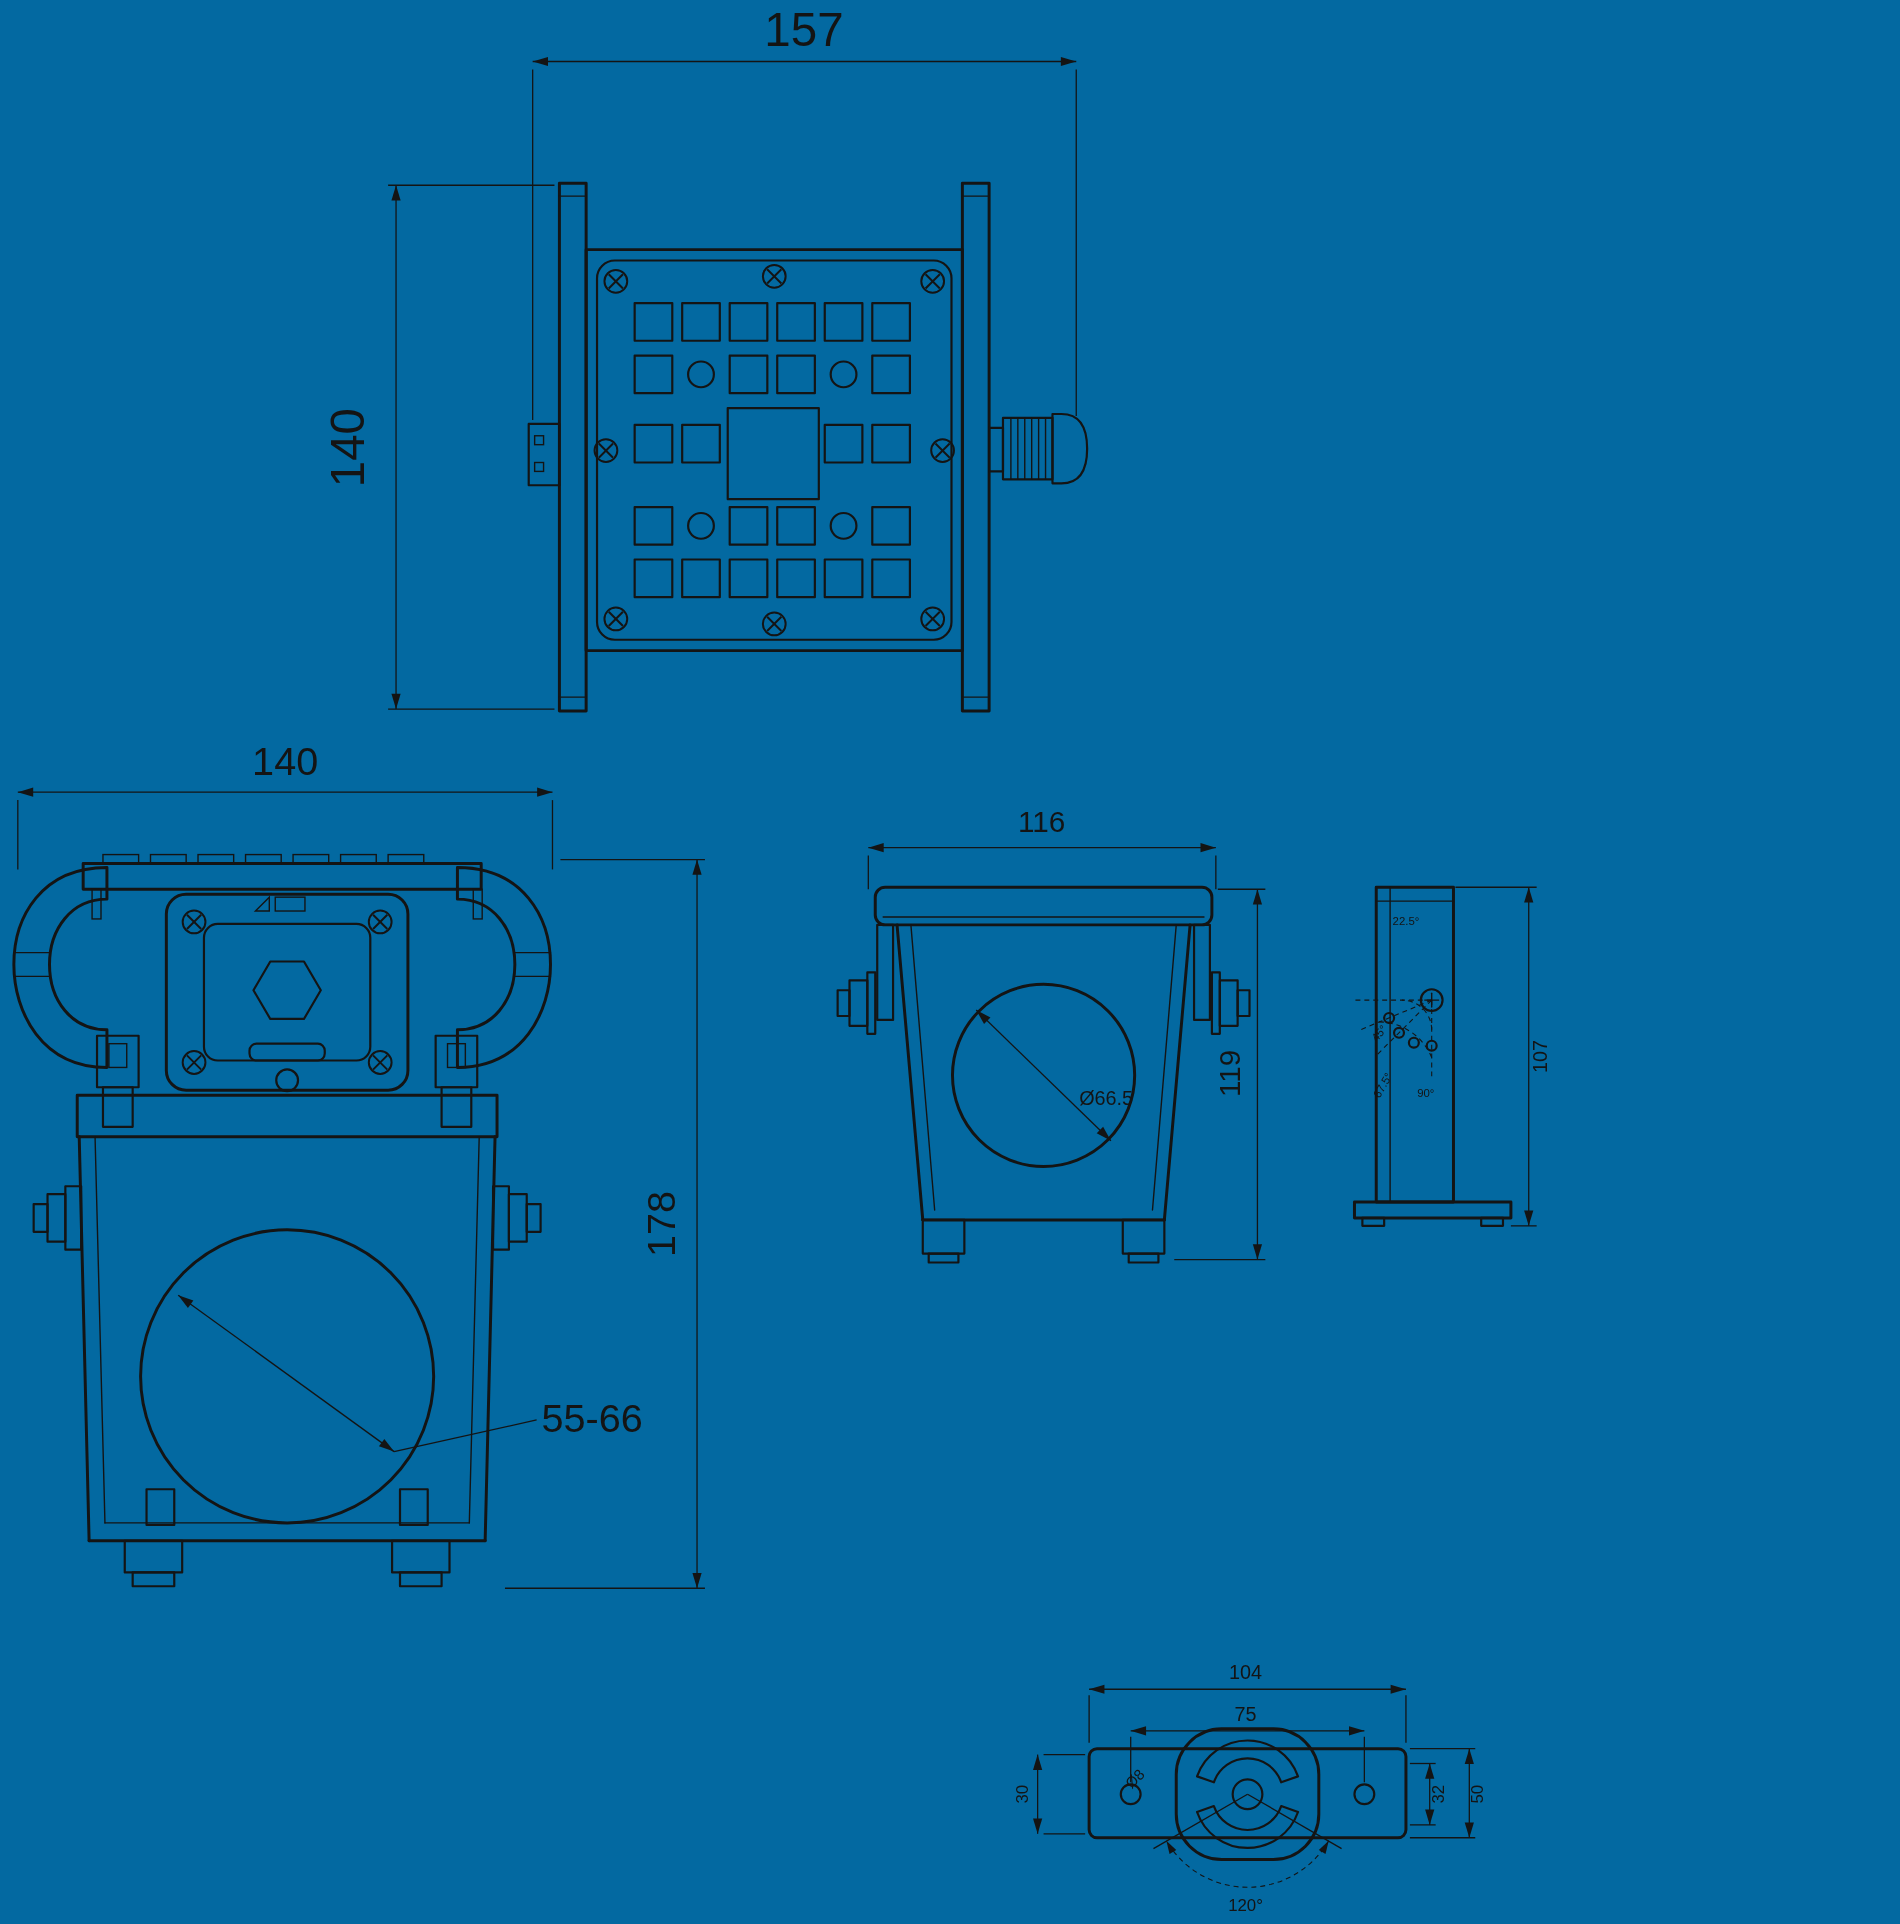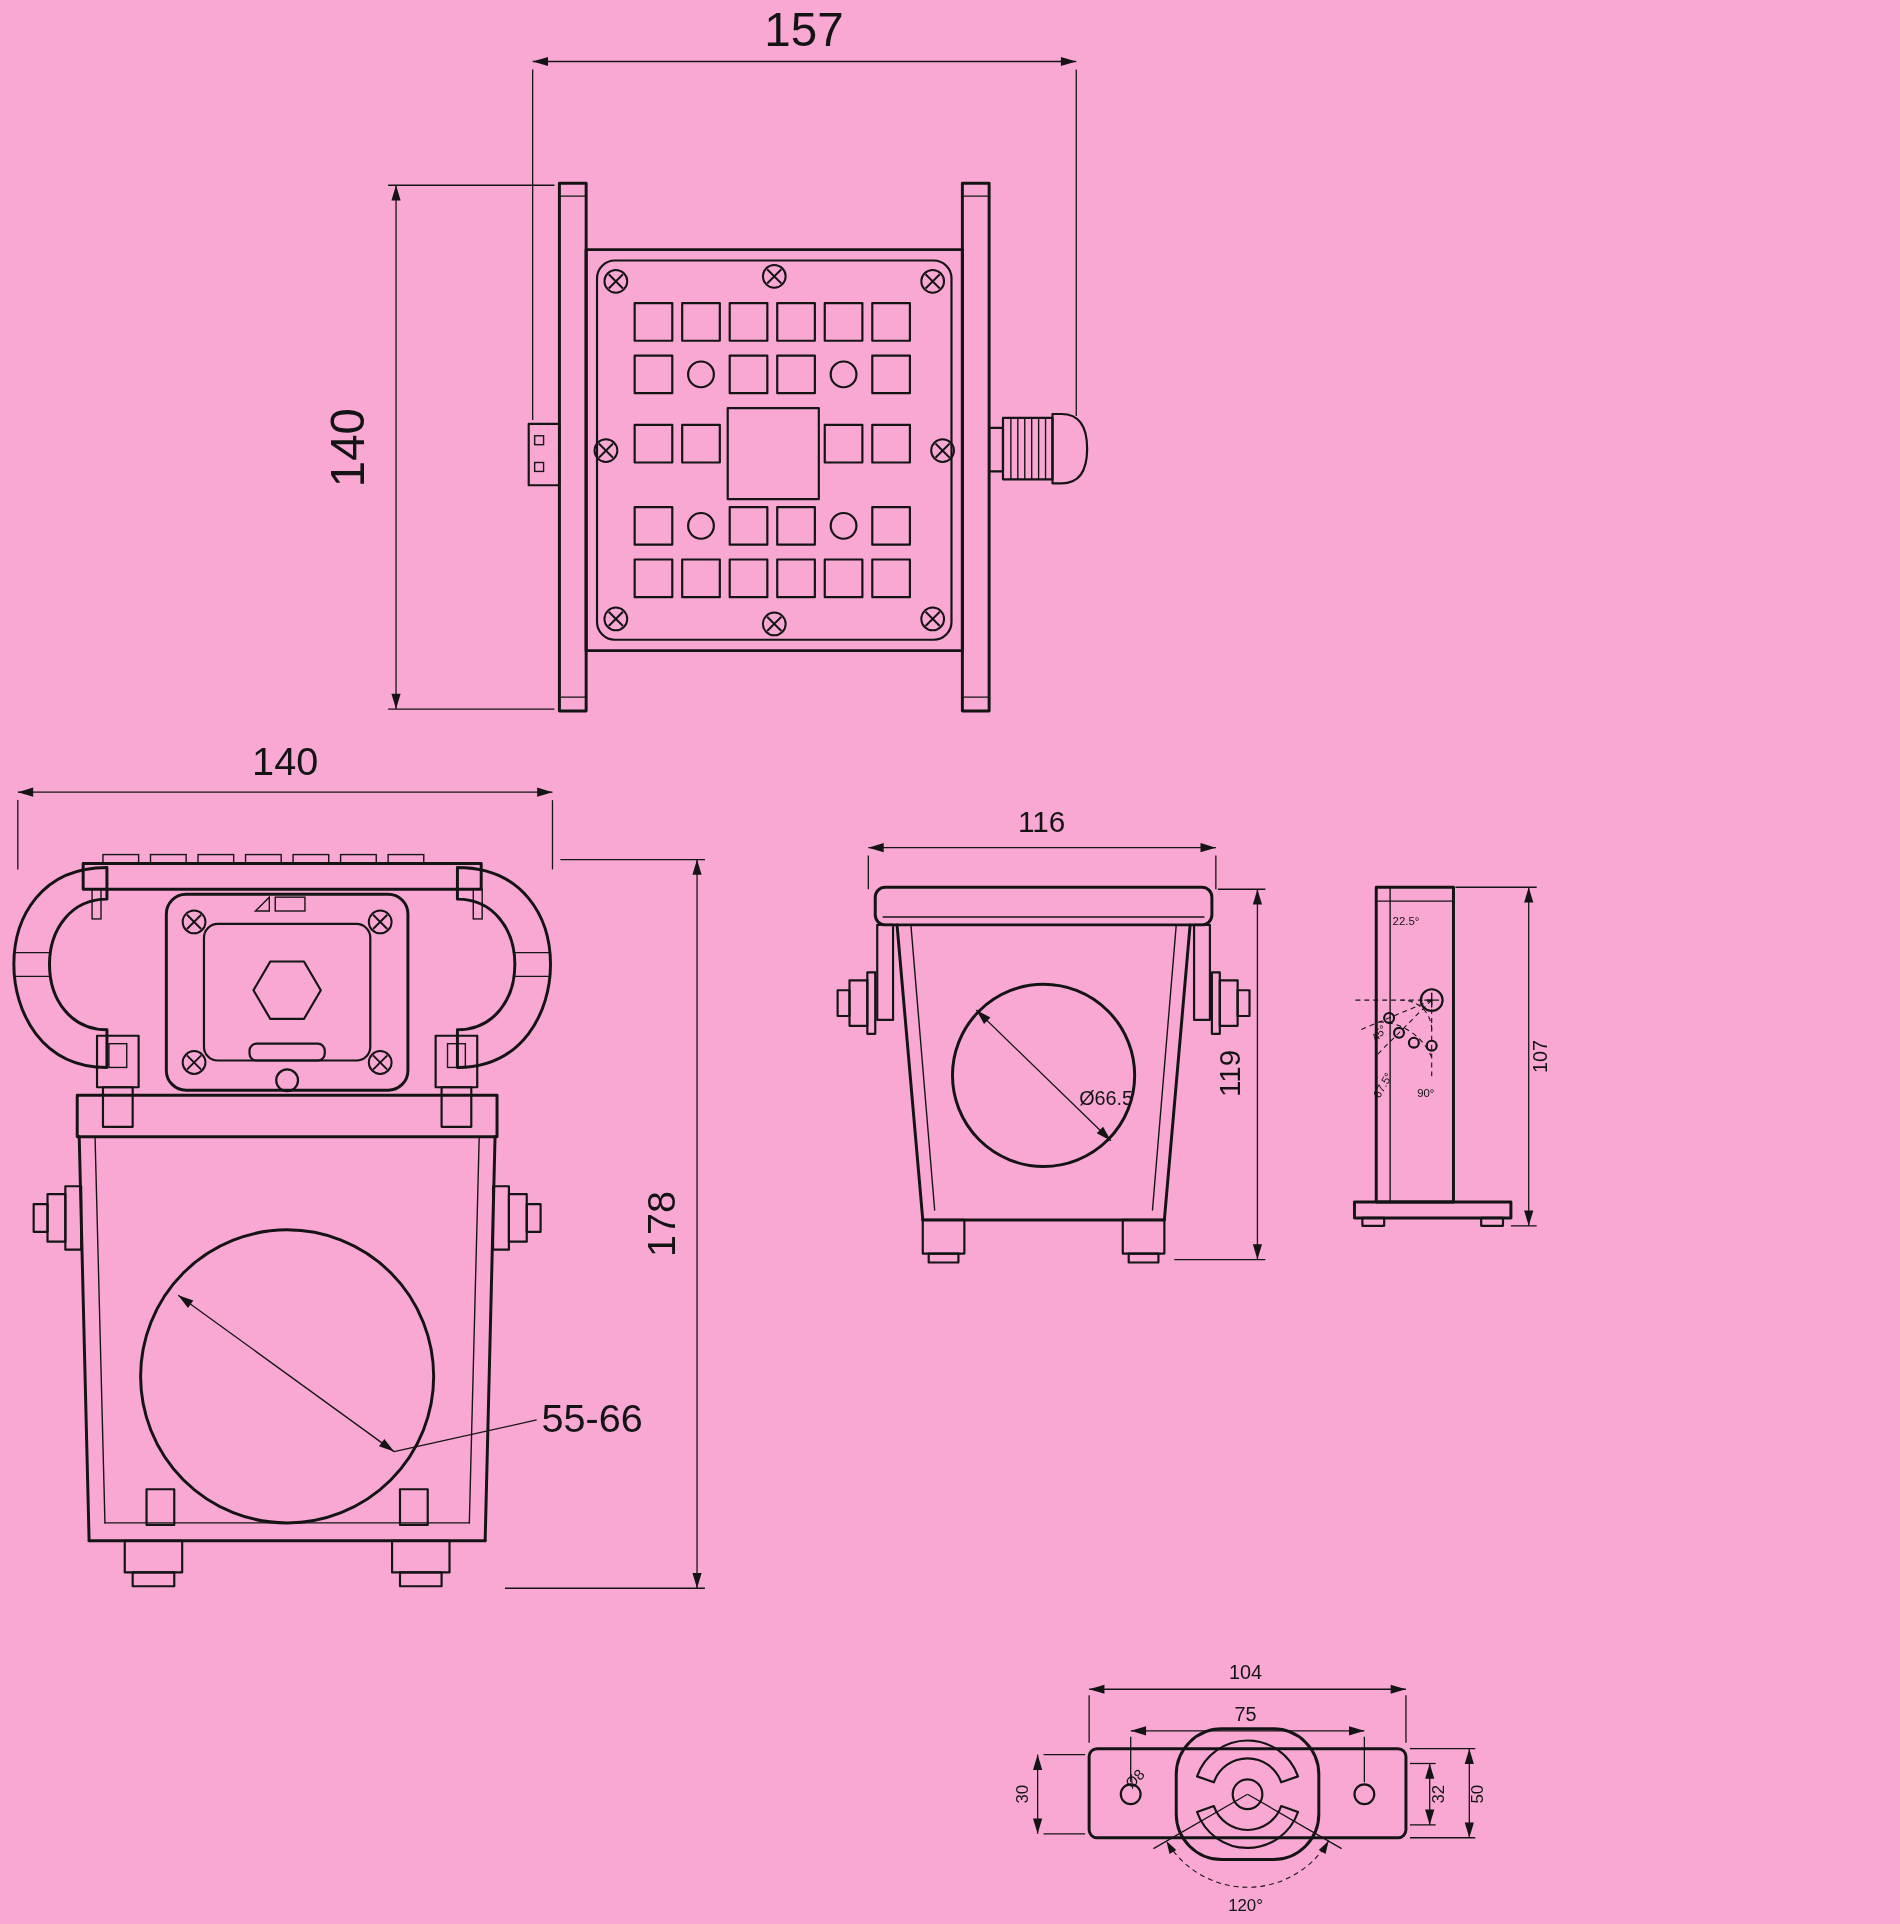--- a/index.html
+++ b/index.html
@@ -1,16 +1,16 @@
 <!DOCTYPE html>
 <html><head>
 <meta charset="utf-8">
 <style>
   html,body{margin:0;padding:0;background:#ffffff;}
-  .canvas{position:relative;width:1901px;height:1925px;background:#f9a8d4;overflow:hidden;}
+  .canvas{position:relative;width:1901px;height:1925px;background:#0369a1;overflow:hidden;}
   svg{display:block;}
   svg text{font-family:"Liberation Sans","DejaVu Sans",sans-serif;fill:#141414;text-anchor:middle;}
   .obj{fill:none;stroke:#141414;stroke-width:2.2;stroke-linejoin:round;stroke-linecap:round;}
   .objk{fill:none;stroke:#141414;stroke-width:3;stroke-linejoin:round;stroke-linecap:round;}
   .thin{fill:none;stroke:#141414;stroke-width:1.4;stroke-linecap:round;}
   .dim{fill:none;stroke:#141414;stroke-width:1.3;}
   .dash{fill:none;stroke:#141414;stroke-width:1.1;stroke-dasharray:5 4;}
   .t48{font-size:48px;}
   .t40{font-size:40px;}
   .t30{font-size:30px;}

